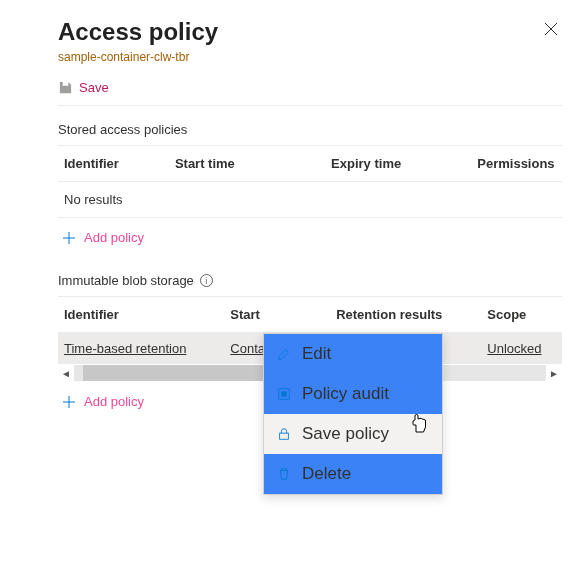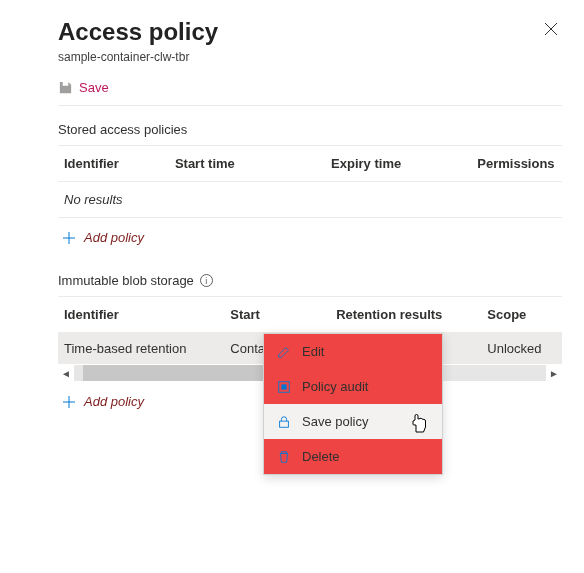--- a/index.html
+++ b/index.html
@@ -1,39 +1,39 @@
 <!DOCTYPE html>
 <html><head>
 <meta charset="utf-8">
 <style>
   * { margin:0; padding:0; box-sizing:border-box; }
   body { width:584px; height:573px; font-family:"Segoe UI",Arial,sans-serif; color:#323130; background:#fff; overflow:hidden; }
   .panel { padding:18px 22px 0 22px;margin-left:36px; }
   .header-row { display:flex; align-items:flex-start; justify-content:space-between; }
   .title { font-size:24px; font-weight:600; color:#222; }
-  .subtitle { font-size:12px; color:#404040; margin-top:4px; }
+  .subtitle { font-size:12px; color:#a16207; margin-top:4px; }
   .close-btn { cursor:pointer; padding:4px; }
   .toolbar { margin-top:16px; display:flex; align-items:center; gap:6px; color:#be185d; font-size:13px; }
   .toolbar svg { fill:#a19f9d; }
   .hr { border:none; border-bottom:1px solid #edebe9; margin-top:10px; }
   .section-label { font-size:13px; color:#323130; margin:16px 0 8px 0; display:flex; align-items:center; gap:6px; }
   .info-icon { width:13px; height:13px; border:1px solid #605e5c; border-radius:50%; display:inline-flex; align-items:center; justify-content:center; font-size:9px; font-style:normal; color:#605e5c; }
   table { width:100%; border-collapse:collapse; font-size:13px; }
   thead th { text-align:left; font-weight:700; color:#323130; padding:10px 6px; border-top:1px solid #edebe9; border-bottom:1px solid #edebe9; }
   tbody td { padding:8px 6px; border-bottom:1px solid #edebe9; color:#323130; }
-  .noresults { padding:10px 6px; color:#323130; font-size:13px; border-bottom:1px solid #edebe9;font-style:italic; }
-  .add-row { display:flex; align-items:center; gap:8px; color:#7f1d1d; font-size:13px; padding:12px 4px; cursor:pointer;font-style:italic; }
+  .noresults { padding:10px 6px; color:#323130; font-size:13px; border-bottom:1px solid #edebe9; }
+  .add-row { display:flex; align-items:center; gap:8px; color:#ec4899; font-size:13px; padding:12px 4px; cursor:pointer; }
   .add-row svg { stroke:#0078d4; }
   .imm-row { background:#edebe9; }
-  .imm-row td { border-bottom:none; }
+  .imm-row td { border-bottom:none;text-decoration:underline; }
   .scrollbar { height:18px; display:flex; align-items:center; border:0; }
   .scrollbar .arrow { width:16px; text-align:center; font-size:10px; color:#555; }
   .scrollbar .track { flex:1; height:16px; background:#e6e6e6; position:relative; }
   .scrollbar .thumb { position:absolute; top:0; bottom:0; left:2%; width:44%; background:#c7c7c7; }
-  .context-menu { position:absolute; top:333px; left:263px; width:180px; background:#ef4444; border:1px solid #d2d0ce; box-shadow:0 3px 10px rgba(0,0,0,0.15); font-size:13px; }
+  .context-menu { position:absolute; top:333px; left:263px; width:180px; background:#3b82f6; border:1px solid #d2d0ce; box-shadow:0 3px 10px rgba(0,0,0,0.15); font-size:17px; }
   .menu-item { display:flex; align-items:center; gap:10px; padding:10px 12px; cursor:pointer; }
   .menu-item.hover { background:#f3f2f1; }
   .menu-item .ic { width:16px; display:flex; align-items:center; justify-content:center; color:#0078d4; }
   .cursor { position:absolute; top:412px; left:409px; pointer-events:none; }
 </style>
 </head>
 <body>
 
 <div class="panel">
 

